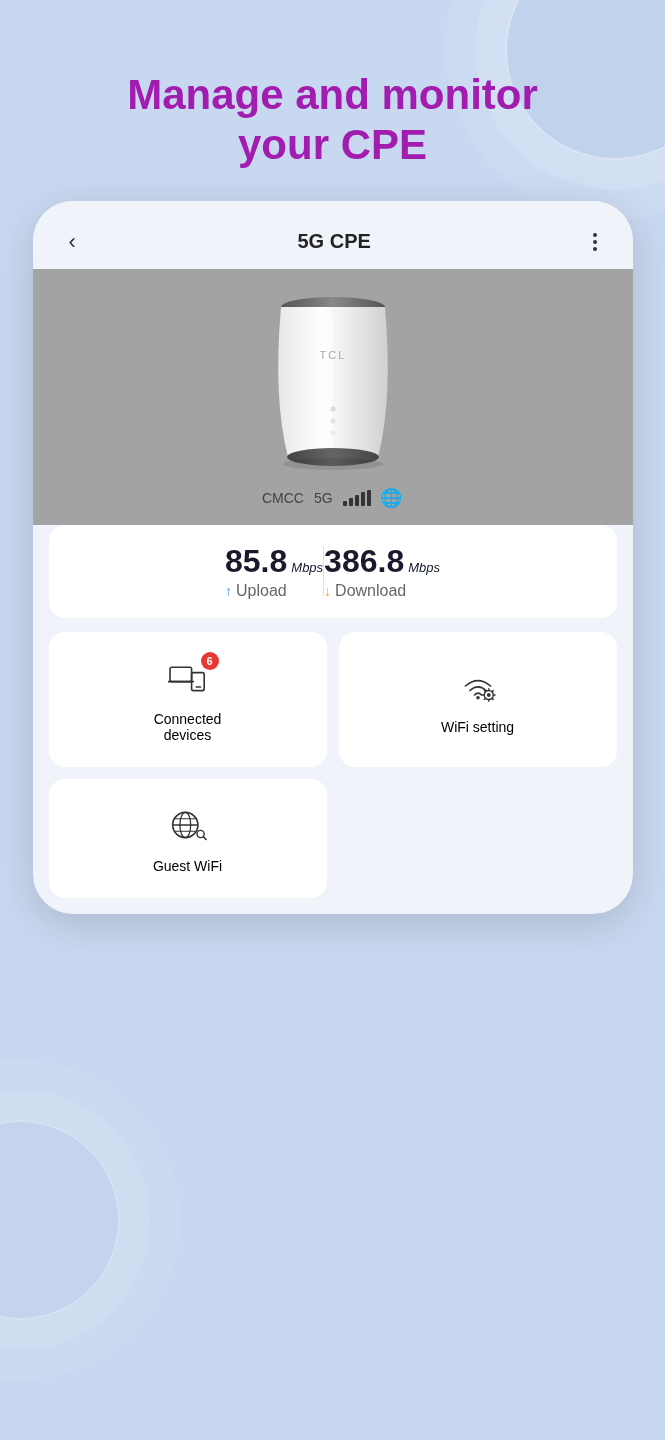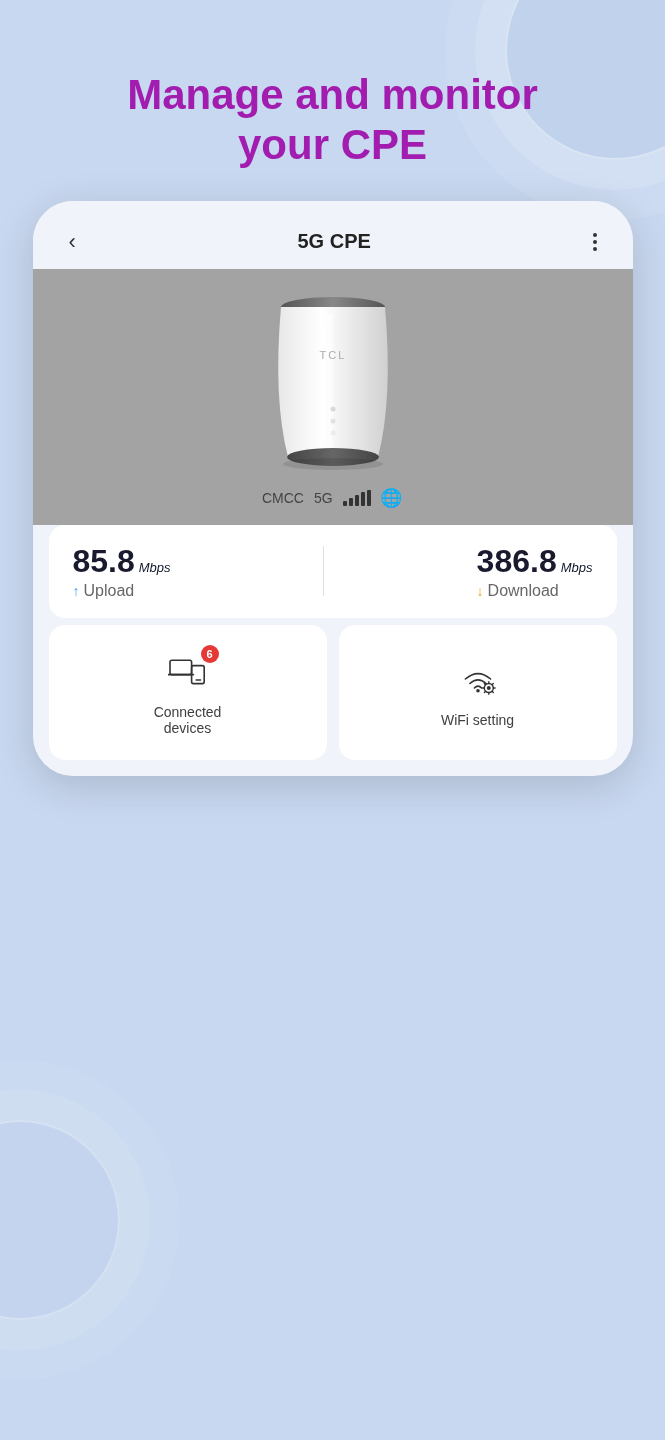--- a/index.html
+++ b/index.html
@@ -152,26 +152,25 @@
     }
 
     .globe-icon {
       font-size: 18px;
     }
 
     
     .speed-card {
       background: #fff;
       border-radius: 16px;
-      margin: 0 16px 7px;
+      margin: 0 16px 14px;
       padding: 18px 24px;
       display: flex;
       align-items: center;
-      justify-content: space-between;
-      gap: 48px;
+      justify-content: center;
     }
 
     .speed-item {
       display: flex;
       flex-direction: column;
       align-items: flex-start;
     }
 
     .speed-value-row {
       display: flex;
@@ -264,21 +263,21 @@
       height: 18px;
       font-size: 11px;
       font-weight: 700;
       display: flex;
       align-items: center;
       justify-content: center;
     }
 
     .menu-label {
       font-size: 14px;
-      color: #404040;
+      color: #000000;
       text-align: center;
       font-weight: 400;
     }
 
     .icon-svg {
       width: 40px;
       height: 36px;
     }
   </style>
 </head>
@@ -420,17 +419,33 @@
           <path d="M39 30 L41 30" stroke="#333" stroke-width="1.5" stroke-linecap="round"></path>
           <path d="M29 25 L30.5 26.5" stroke="#333" stroke-width="1.5" stroke-linecap="round"></path>
           <path d="M37.5 33.5 L39 35" stroke="#333" stroke-width="1.5" stroke-linecap="round"></path>
           <path d="M29 35 L30.5 33.5" stroke="#333" stroke-width="1.5" stroke-linecap="round"></path>
           <path d="M37.5 26.5 L39 25" stroke="#333" stroke-width="1.5" stroke-linecap="round"></path>
         </svg>
       </div>
       <span class="menu-label">WiFi setting</span>
     </div>
 
+    <div class="menu-item">
+      <div class="menu-icon-wrap">
+        <svg class="icon-svg" viewBox="0 0 44 40" fill="none" xmlns="http://www.w3.org/2000/svg">
+
+          <circle cx="19" cy="20" r="14" stroke="#333" stroke-width="1.8" fill="none"></circle>
+          <ellipse cx="19" cy="20" rx="6" ry="14" stroke="#333" stroke-width="1.4" fill="none"></ellipse>
+          <line x1="5" y1="20" x2="33" y2="20" stroke="#333" stroke-width="1.4"></line>
+          <line x1="7" y1="13" x2="31" y2="13" stroke="#333" stroke-width="1.2"></line>
+          <line x1="7" y1="27" x2="31" y2="27" stroke="#333" stroke-width="1.2"></line>
+
+          <circle cx="36" cy="30" r="4" stroke="#333" stroke-width="1.6" fill="white"></circle>
+          <line x1="39" y1="33" x2="42" y2="36" stroke="#333" stroke-width="1.8" stroke-linecap="round"></line>
+        </svg>
+      </div>
+      <span class="menu-label">Guest WiFi</span>
+    </div>
 
 
 
   </div>
 </div>
 
 </body></html>

